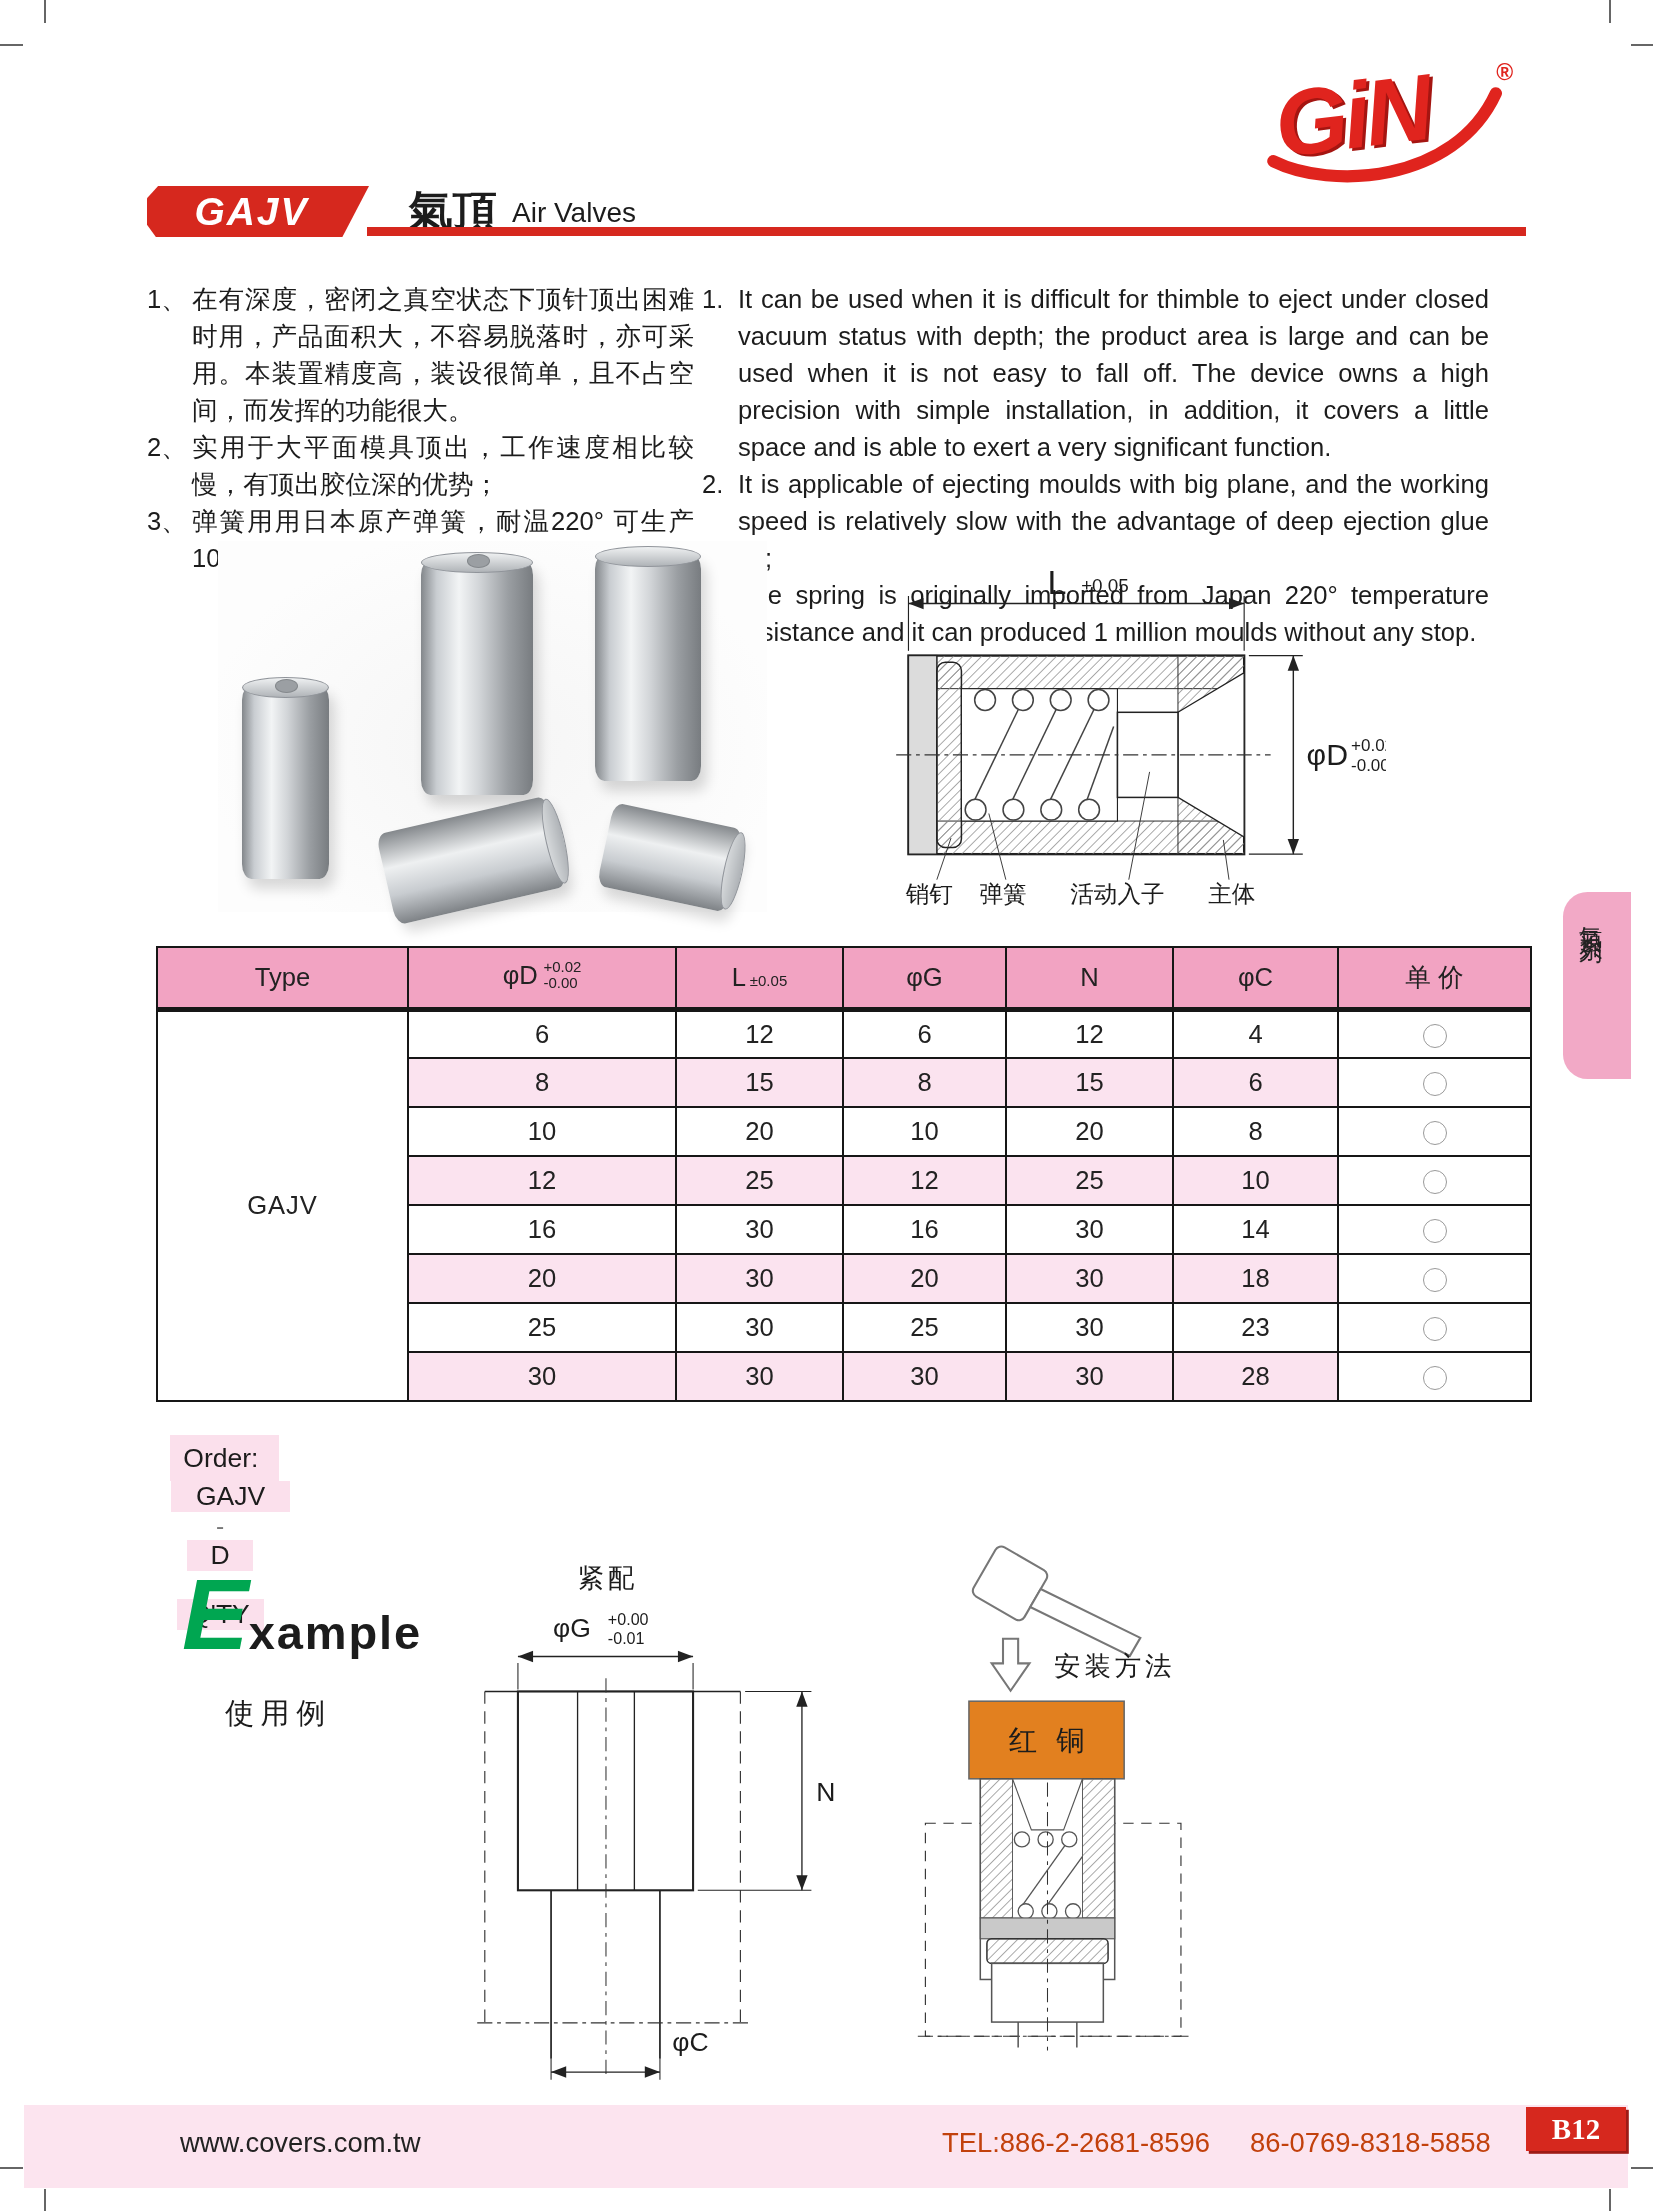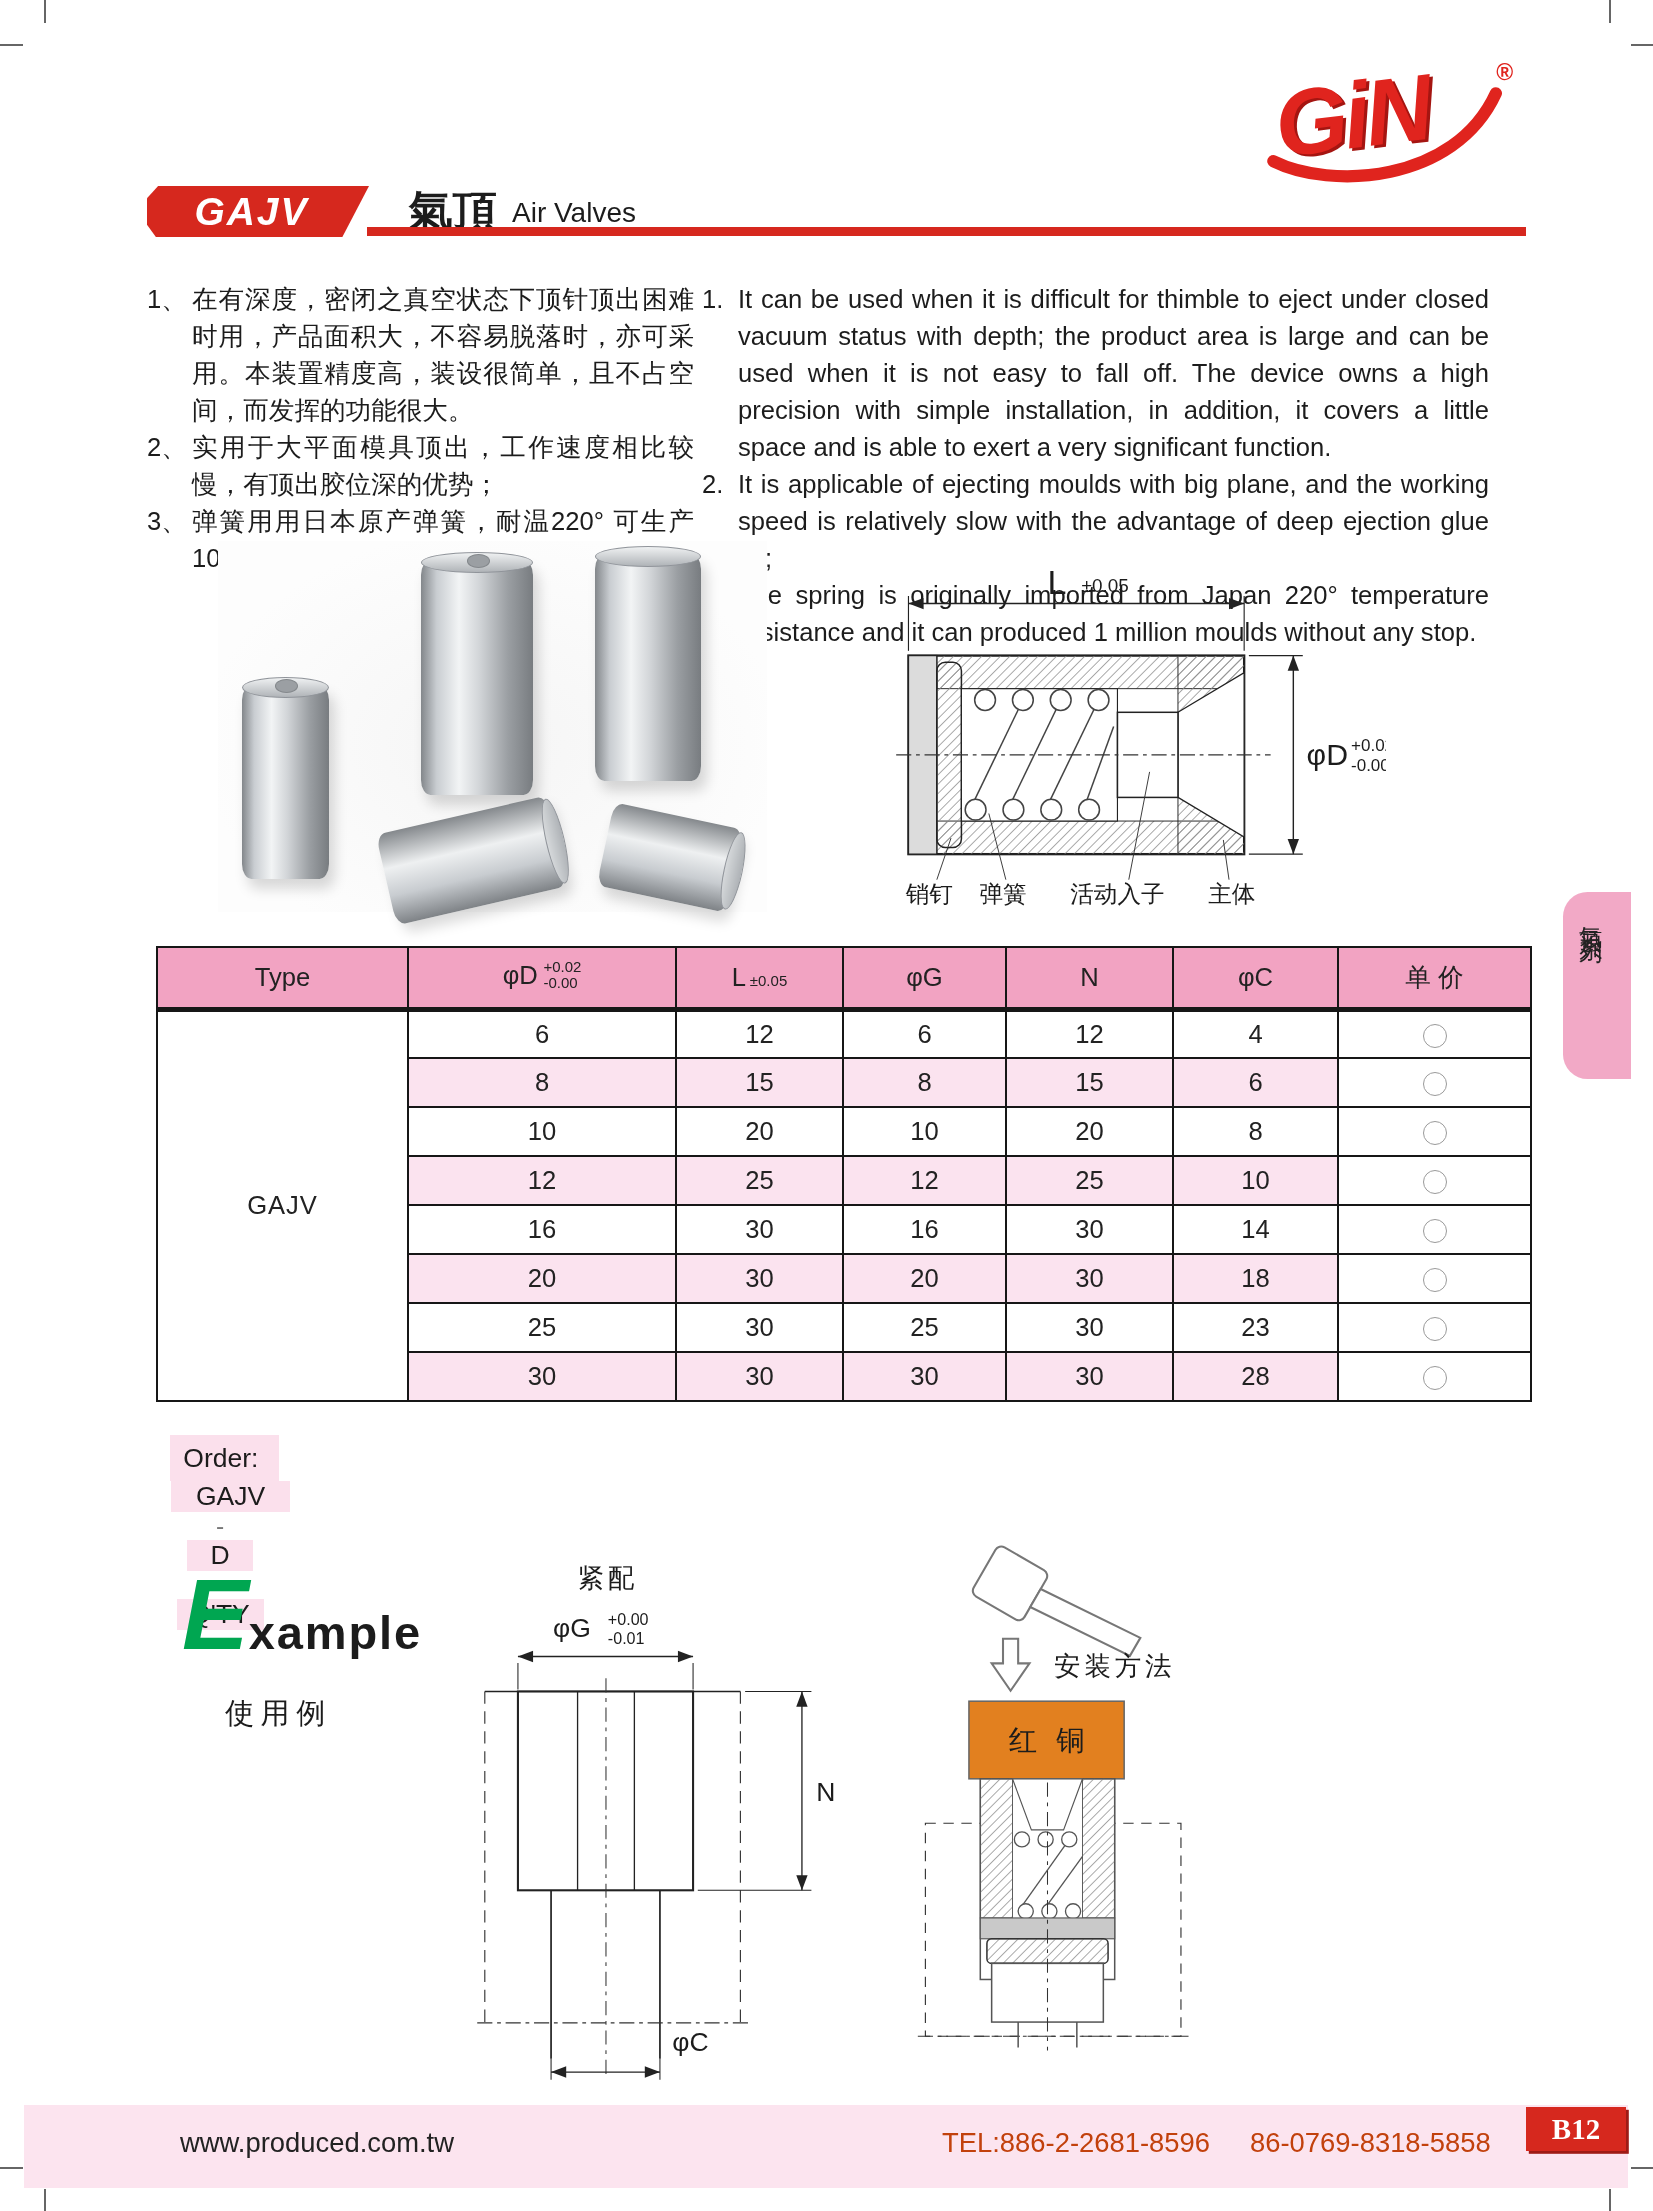--- a/index.html
+++ b/index.html
@@ -423,21 +423,21 @@
     </g>
     <rect x="88" y="395" width="142" height="22" fill="#c9c9c9" stroke="#555" stroke-width="1.2"></rect>
     <rect x="95" y="417" width="128" height="26" rx="5" fill="url(#hatchB)" stroke="#333" stroke-width="1.6"></rect>
     <rect x="100" y="443" width="118" height="62" fill="#fff" stroke="#555" stroke-width="1.6"></rect>
     <line x1="128" y1="505" x2="128" y2="532" stroke="#555" stroke-width="1.6"></line>
     <line x1="190" y1="505" x2="190" y2="532" stroke="#555" stroke-width="1.6"></line>
     <line x1="159" y1="252" x2="159" y2="535" stroke="#333" stroke-width="1.1" stroke-dasharray="15 6 4 6"></line>
   </svg>
 
   <div class="footer-bar"></div>
-  <div class="footer-site">www.produced.com.tw</div>
+  <div class="footer-site">www.covers.com.tw</div>
   <div class="footer-tel">
     <span>TEL:886-2-2681-8596</span>
     <span>86-0769-8318-5858</span>
   </div>
   <div class="page-code">B12</div>
 
   <div class="side-tab">
     <span>氣頂系列</span>
   </div>
 

